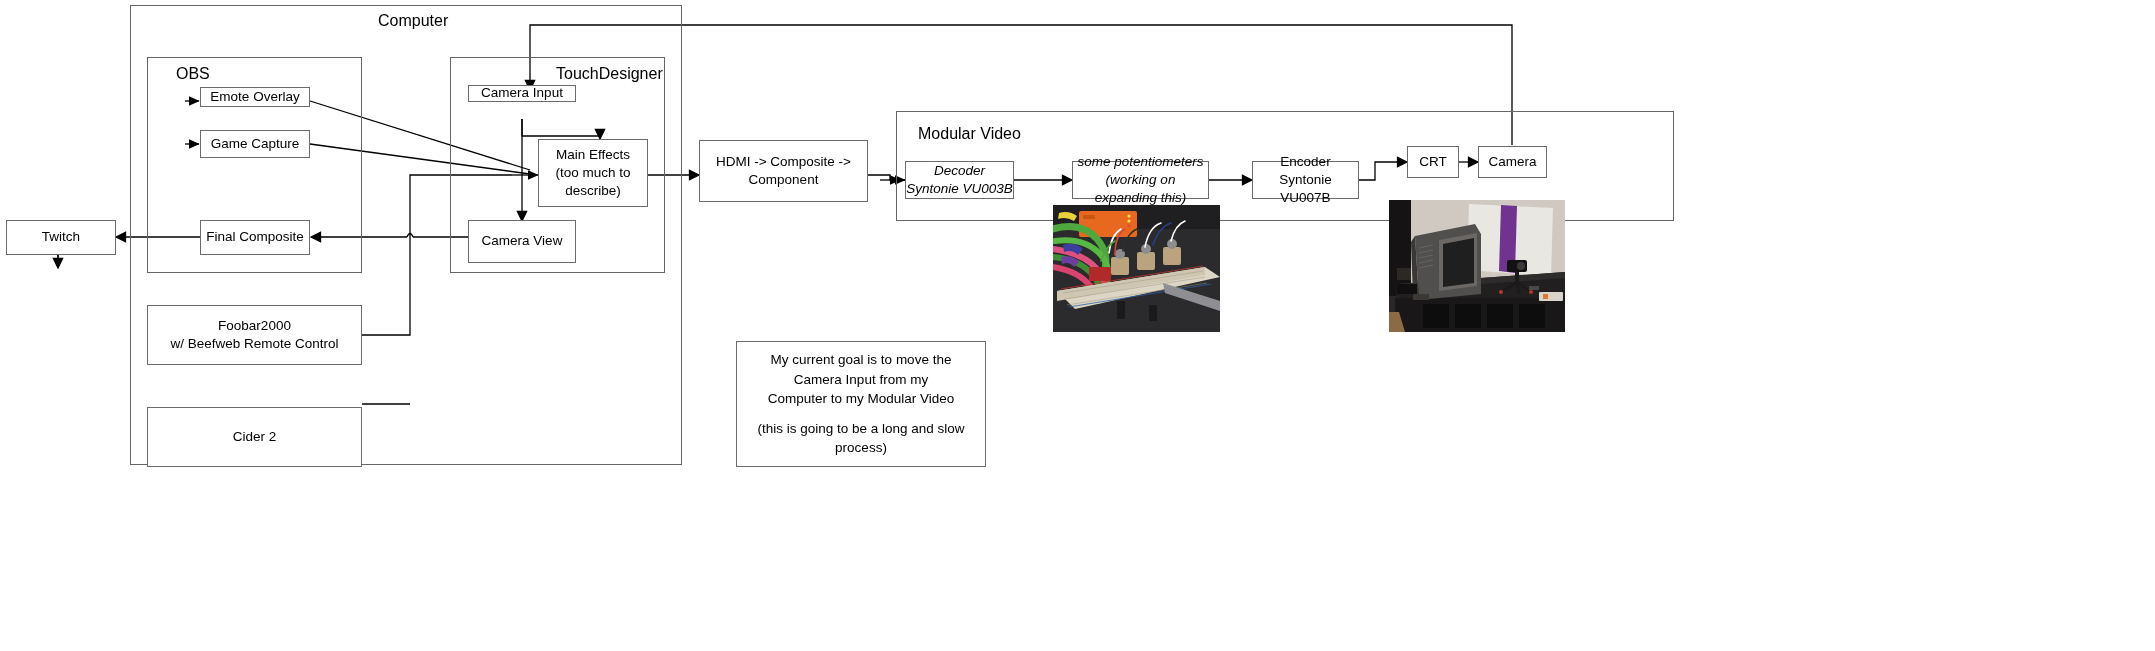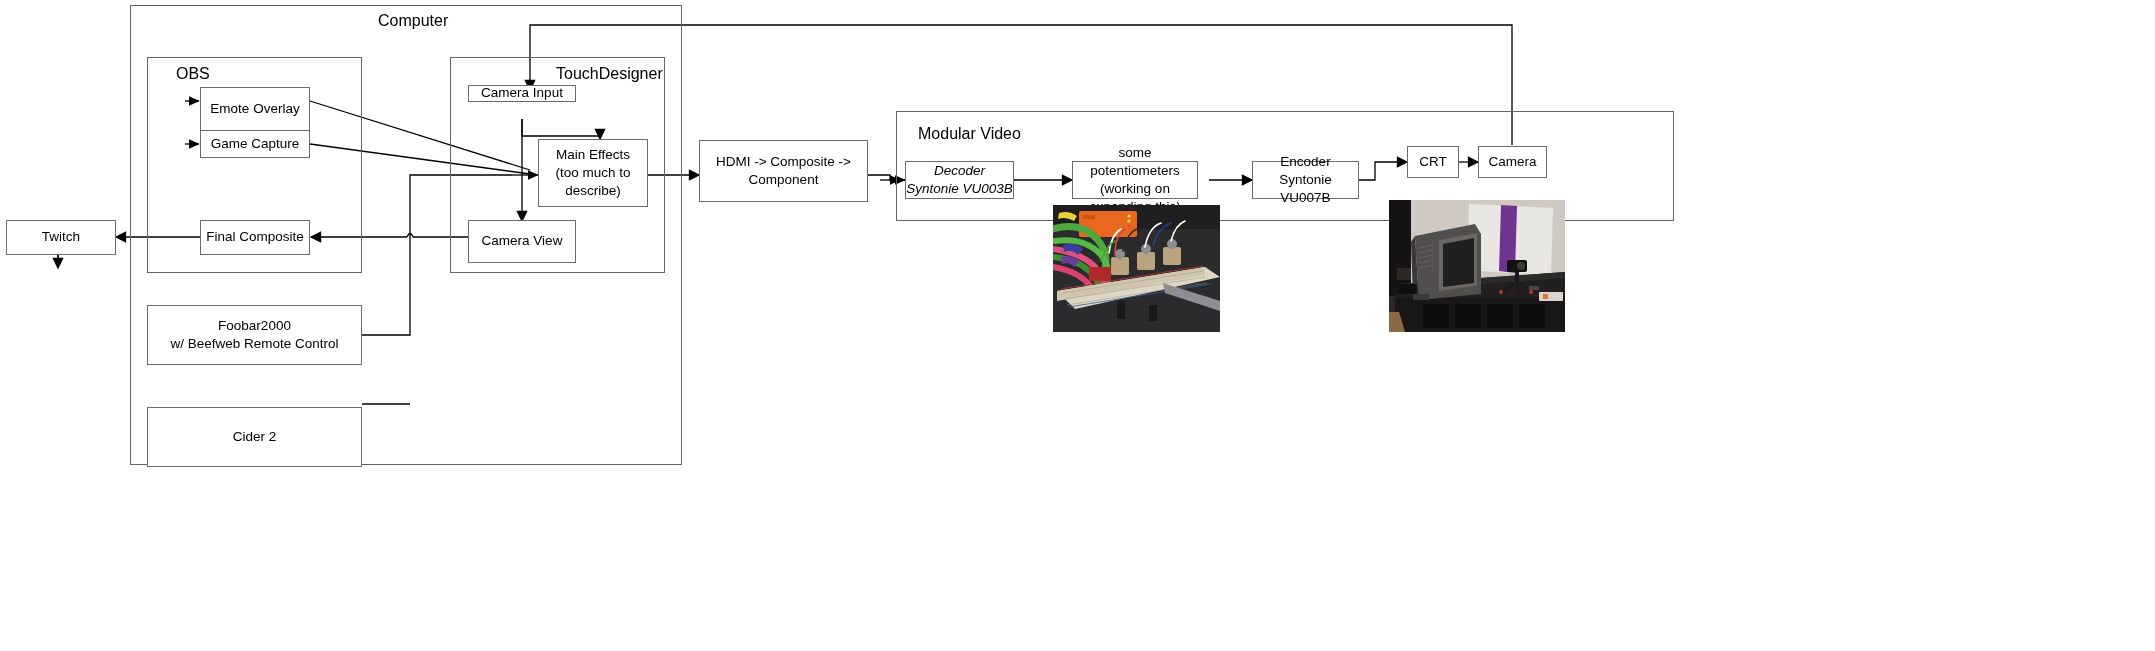--- a/index.html
+++ b/index.html
@@ -98,21 +98,21 @@
   <div class="grp" style="left:450px;top:57px;width:215px;height:216px;"></div>
   <div class="grp-label" style="left:556px;top:65px;">TouchDesigner</div>
 
   <div class="grp" style="left:896px;top:111px;width:778px;height:110px;"></div>
   <div class="grp-label" style="left:918px;top:125px;">Modular Video</div>
 
   <div class="node" style="left:6px;top:220px;width:110px;height:35px;">
     <span>Twitch</span>
   </div>
 
-  <div class="node" style="left:200px;top:87px;width:110px;height:44px;">
+  <div class="node" style="left:200px;top:87px;width:110px;height:20px;">
     <span>Emote Overlay</span>
   </div>
 
   <div class="node" style="left:200px;top:130px;width:110px;height:28px;">
     <span>Game Capture</span>
   </div>
 
   <div class="node" style="left:200px;top:220px;width:110px;height:35px;">
     <span>Final Composite</span>
   </div>
@@ -141,38 +141,44 @@
 
   <div class="node" style="left:699px;top:140px;width:169px;height:62px;">
     <span>HDMI -&gt; Composite -&gt; Component</span>
   </div>
 
   <div class="node" style="left:905px;top:161px;width:109px;height:38px;flex-direction:column;font-style:italic;">
     <span>Decoder</span>
     <span class="l2">Syntonie VU003B</span>
   </div>
 
-  <div class="node" style="left:1072px;top:161px;width:126px;height:38px;flex-direction:column;">
+  <div class="node" style="left:1072px;top:161px;width:137px;height:38px;flex-direction:column;font-style:italic;">
     <span>some potentiometers</span>
     <span class="l2">(working on expanding this)</span>
   </div>
 
   <div class="node" style="left:1252px;top:161px;width:107px;height:38px;flex-direction:column;">
     <span>Encoder</span>
     <span class="l2">Syntonie VU007B</span>
   </div>
 
   <div class="node" style="left:1407px;top:146px;width:52px;height:32px;">
     <span>CRT</span>
   </div>
 
   <div class="node" style="left:1478px;top:146px;width:69px;height:32px;">
     <span>Camera</span>
   </div>
 
+  <div class="note" style="left:736px;top:341px;width:250px;height:126px;">
+    <span>My current goal is to move the Camera Input from my</span>
+    <span>Computer to my Modular Video</span>
+    <span class="gap"></span>
+    <span>(this is going to be a long and slow process)</span>
+  </div>
 
   <div class="photo" style="left:1053px;top:205px;width:167px;height:127px;">
     <svg width="167" height="127" viewBox="0 0 167 127">
       <rect x="0" y="0" width="167" height="127" fill="#2b2a2c"></rect>
       <rect x="0" y="0" width="167" height="24" fill="#1f1e20"></rect>
 
       <rect x="26" y="6" width="58" height="26" rx="2" fill="#e8681f"></rect>
       <rect x="30" y="10" width="12" height="4" fill="#c7560f"></rect>
       <circle cx="76" cy="11" r="1.6" fill="#f2e14a"></circle>
       <circle cx="76" cy="16" r="1.6" fill="#f2e14a"></circle>

